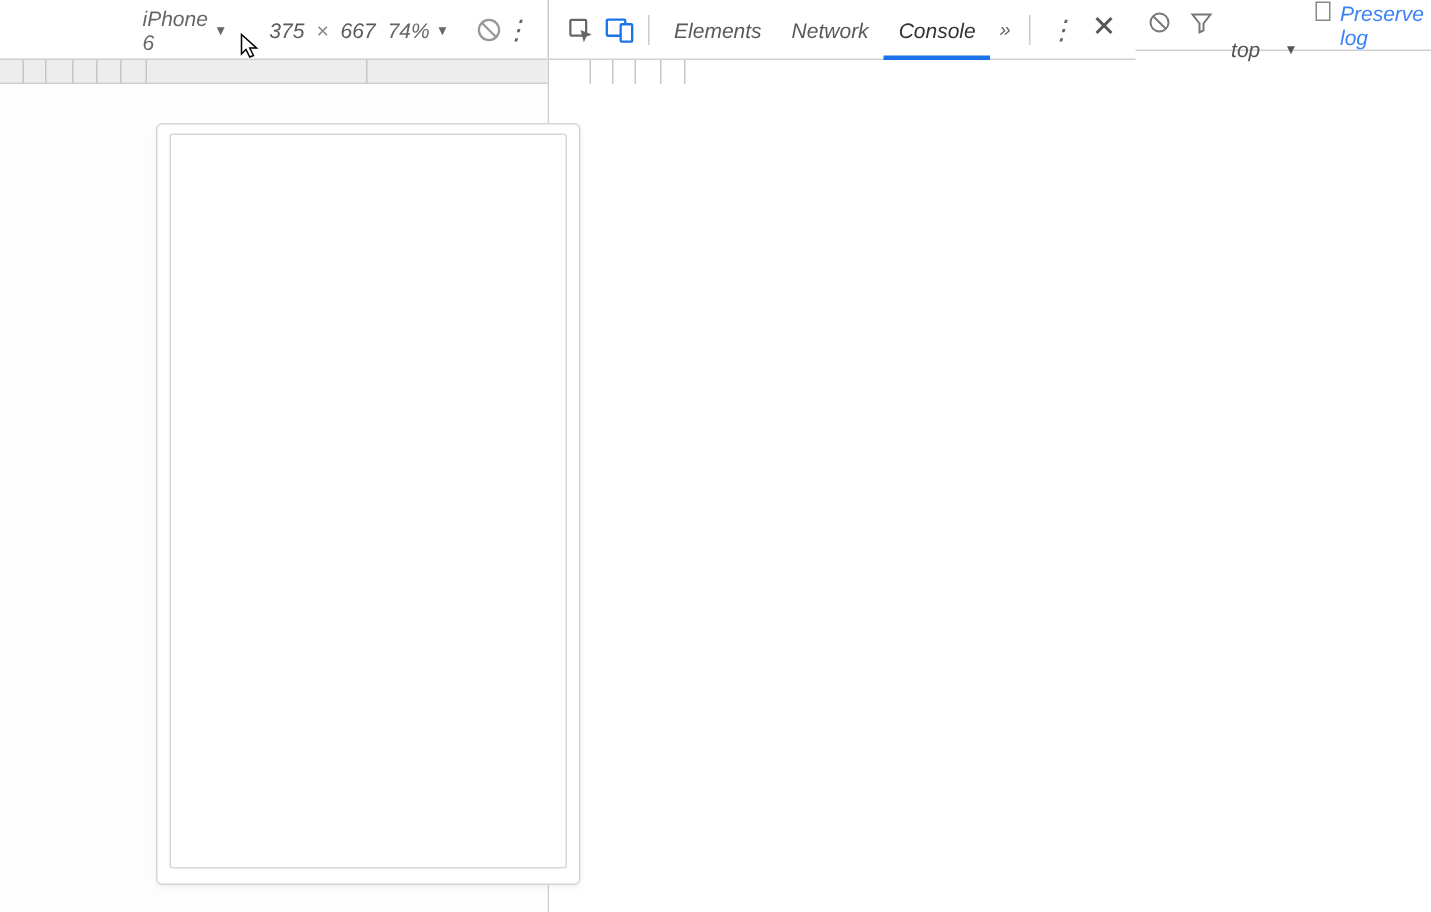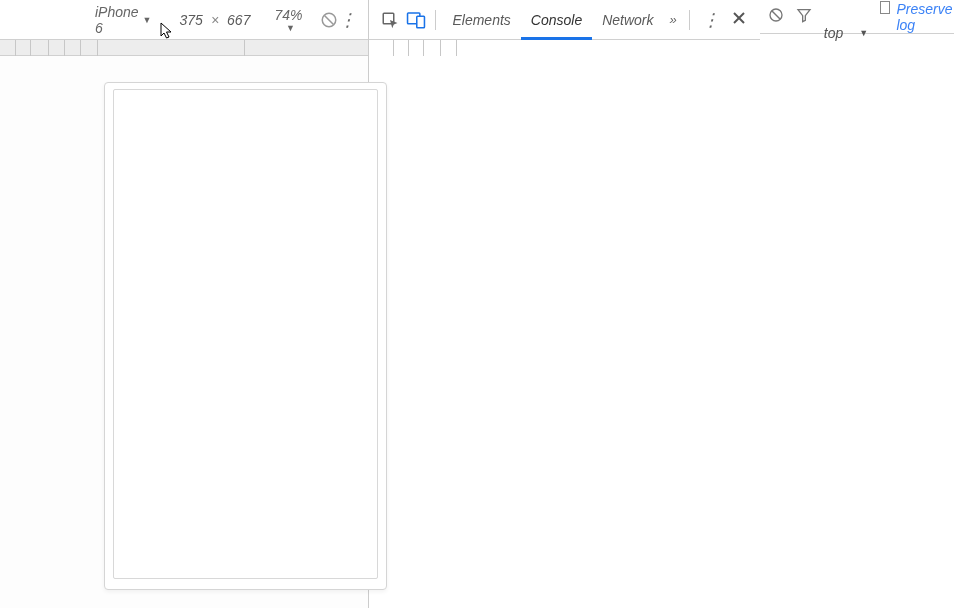--- a/index.html
+++ b/index.html
@@ -8,21 +8,21 @@
 .container { display: flex; width: 100%; height: 100%; font-style: italic; }
 
 
 .left-panel { width: 493px; height: 100%; border-right: 1px solid #ccc; display: flex; flex-direction: column; position: relative; }
 
 .device-toolbar { height: 40px; border-bottom: 1px solid #d0d0d0; display: flex; align-items: center; padding-left: 95px; color: #666; font-size: 14px; }
 .device-toolbar .dropdown { display: flex; align-items: center; cursor: pointer; }
 .device-toolbar .tri { font-size: 9px; margin-left: 4px; color: #666; }
 .device-toolbar .dim-input { margin: 0 8px; color: #5a5a5a; }
 .device-toolbar .x-sep { color: #888; }
-.device-toolbar .zoom { margin-left: 16px; display: flex; align-items: center; flex-direction: column; }
+.device-toolbar .zoom { display: flex; align-items: center; }
 .device-toolbar .rotate-icon { margin-left: 18px; display: flex; align-items: center; }
 .device-toolbar .kebab { margin-left: auto; margin-right: 12px; color: #666; font-size: 18px; cursor: pointer; letter-spacing: 0; }
 
 .ruler-strip { height: 16px; background: #ededed; border-bottom: 1px solid #d0d0d0; position: relative; }
 .ruler-strip .tick { position: absolute; top: 0; height: 16px; border-left: 1px solid #c7c7c7; }
 
 .device-area { flex: 1; background: #fdfdfd; position: relative; }
 .device-outer { position: absolute; left: 104px; top: 26px; width: 283px; height: 508px; background: #fff; border: 1px solid #d5d5d5; border-radius: 4px; box-shadow: 0 2px 4px rgba(0,0,0,0.05); }
 .device-screen { position: absolute; left: 8px; top: 6px; right: 8px; bottom: 10px; background: #fff; border: 1px solid #d8d8d8; border-radius: 2px; }
 
@@ -115,22 +115,22 @@
           </svg>
       </div>
       <div class="icon-btn active">
         <svg width="20" height="18" viewBox="0 0 26 22" fill="none" stroke="#1a73e8" stroke-width="2">
             <rect x="2" y="2" width="16" height="14" rx="1"></rect>
             <rect x="14" y="6" width="10" height="15" rx="1" fill="#fff"></rect>
           </svg>
       </div>
       <div class="sep"></div>
       <div class="tab">Elements</div>
+      <div class="tab">Network</div>
       <div class="tab active">Console</div>
-      <div class="tab">Network</div>
       <div class="more">»</div>
       <div class="spacer"></div>
       <div class="sep"></div>
       <div class="kebab2">⋮</div>
       <div class="close-x">
         <svg width="14" height="14" viewBox="0 0 14 14">
             <line x1="2" y1="2" x2="12" y2="12" stroke="#555" stroke-width="2"></line>
             <line x1="12" y1="2" x2="2" y2="12" stroke="#555" stroke-width="2"></line>
           </svg>
       </div>

